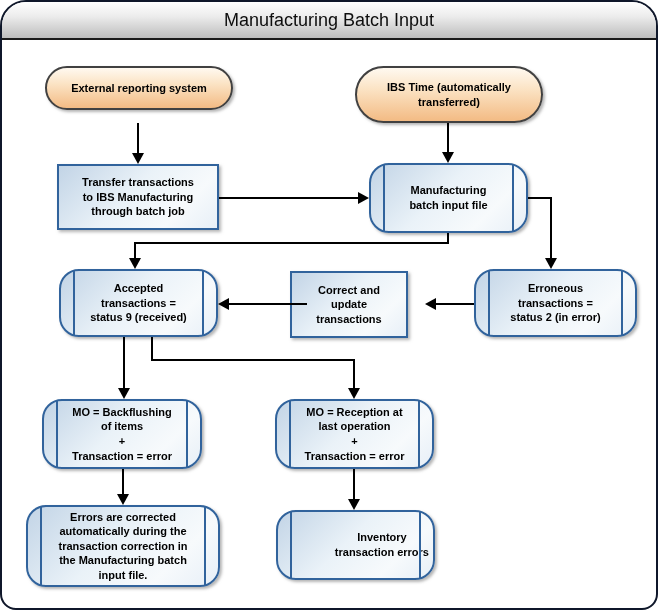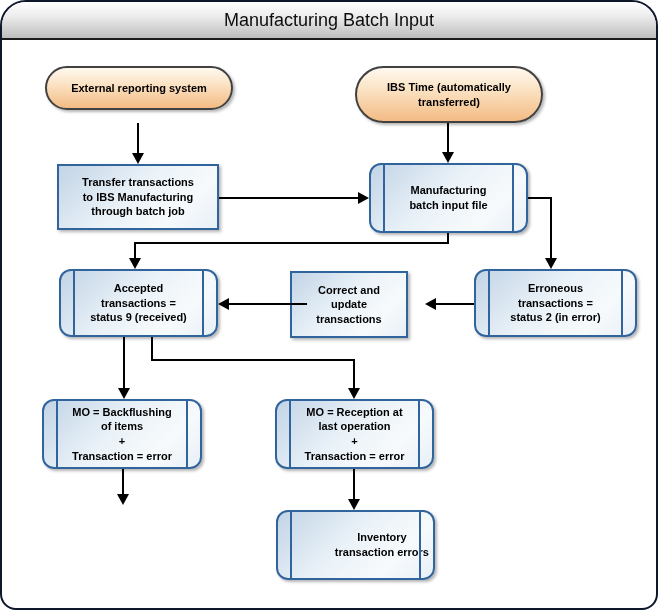--- a/index.html
+++ b/index.html
@@ -33,21 +33,21 @@
     border-radius:29px;
     background:linear-gradient(to bottom,#fff9f0 0%,#fbe3c4 40%,#f3bb84 100%);
   }
   .process{
     border:2px solid #31639c;
     border-radius:0;
     background:linear-gradient(135deg,#c2d4e6 0%,#eaf2f8 45%,#f7fafc 75%,#e7eff7 100%);
   }
   .predefined{
     border:2px solid #31639c;
-    border-radius:12px;
+    border-radius:20px;
     background:linear-gradient(135deg,#c2d4e6 0%,#eaf2f8 45%,#f7fafc 75%,#e7eff7 100%);
   }
   .predefined::before,.predefined::after{
     content:"";position:absolute;top:0;bottom:0;width:2px;background:#31639c;
   }
   .predefined::before{left:12px;}
   .predefined::after{right:12px;}
   
   #n-external{left:43px;top:64px;width:188px;height:44px;}
   #n-ibs{left:353px;top:64px;width:188px;height:57px;}
@@ -114,20 +114,27 @@
 of items
 +
 Transaction = error</span>
   </div>
   <div class="node predefined" id="n-morecep">
     <span class="lbl">MO = Reception at
 last operation
 +
 Transaction = error</span>
   </div>
+  <div class="node predefined" id="n-errcorr">
+    <span class="lbl">Errors are corrected
+automatically during the
+transaction correction in
+the Manufacturing batch
+input file.</span>
+  </div>
   <div class="node predefined" id="n-inventory">
     <span class="lbl">Inventory
 transaction errors</span>
   </div>
 
   <div class="ln" style="left:135px;top:121px;width:2px;height:32px"></div>
   <div class="arr-d" style="left:130px;top:151px"></div>
 
   <div class="ln" style="left:445px;top:121px;width:2px;height:30px"></div>
   <div class="arr-d" style="left:440px;top:150px"></div>

